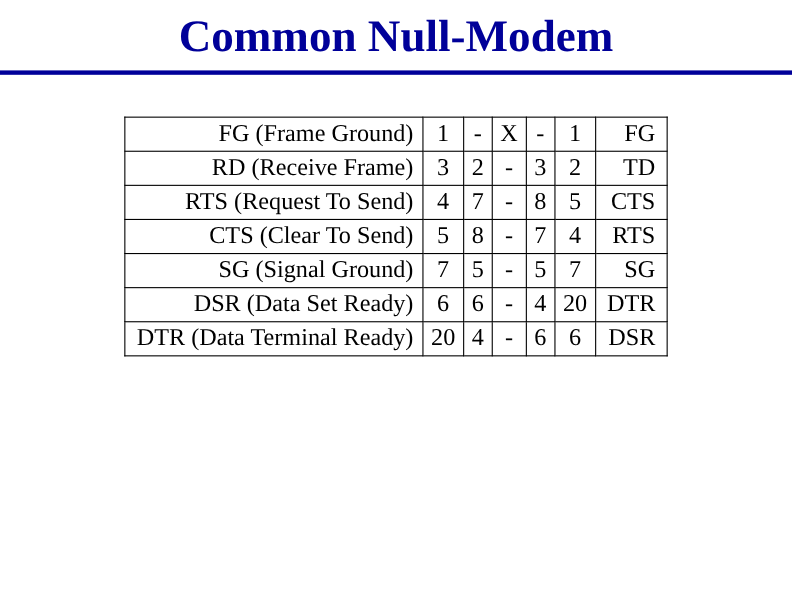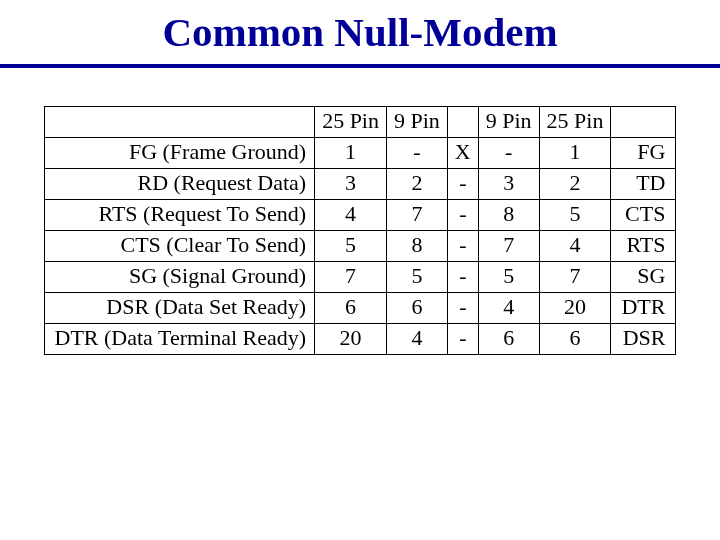--- a/index.html
+++ b/index.html
@@ -64,41 +64,32 @@
 <div class="slide">
 
   <div class="title">
     <span>Common Null-Modem</span><br>
   </div>
   <hr class="divider">
 
   <div class="table-wrap">
     <table>
       <tbody>
-          <tr>
-        <th></th>
-        <th>25 Pin</th>
-        <th>9 Pin</th>
-        <th></th>
-        <th>9 Pin</th>
-        <th>25 Pin</th>
-        <th></th>
-      </tr>
 
       <tr>
         <td class="signal-left">FG (Frame Ground)</td>
         <td>1</td>
         <td>-</td>
         <td>X</td>
         <td>-</td>
         <td>1</td>
         <td class="signal-right">FG</td>
       </tr>
       <tr>
-        <td class="signal-left">RD (Request Data)</td>
+        <td class="signal-left">RD (Receive Frame)</td>
         <td>3</td>
         <td>2</td>
         <td>-</td>
         <td>3</td>
         <td>2</td>
         <td class="signal-right">TD</td>
       </tr>
       <tr>
         <td class="signal-left">RTS (Request To Send)</td>
         <td>4</td>

